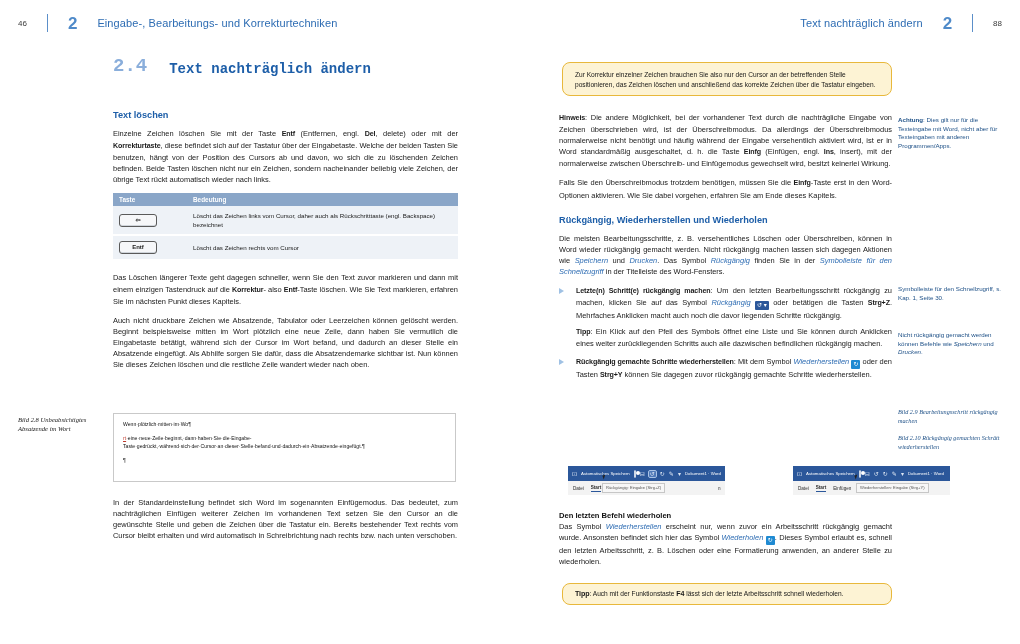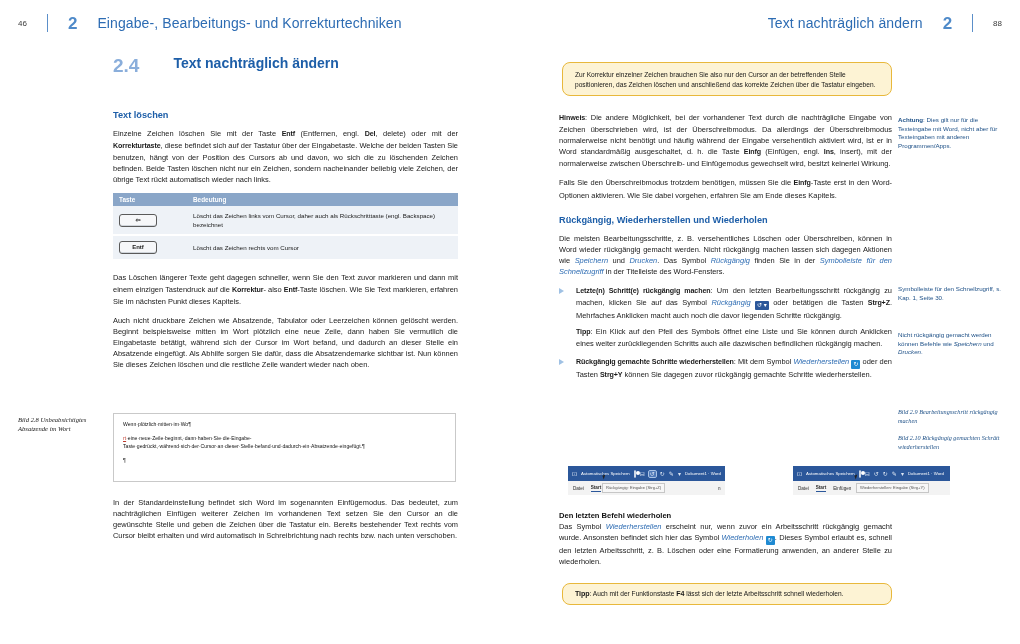--- a/index.html
+++ b/index.html
@@ -10,29 +10,29 @@
   }
   .spread{position:relative;width:1020px;height:644px;}
 
   
   .rh{position:absolute;top:14px;display:flex;align-items:center;gap:20px;font-size:7.5px;}
   .rh-left{left:18px;}
   .rh-right{right:18px;}
   .folio{font-size:8px;color:#3a3a3a;}
   .rule{width:1px;height:18px;background:#5b8fc9;display:inline-block;}
   .chapnum{font-size:17px;font-weight:700;color:#4f8ac9;line-height:1;}
-  .rh-title{color:#2d6cb3;font-size:14px;letter-spacing:.1px;}
+  .rh-title{color:#2d6cb3;font-size:11px;letter-spacing:.1px;}
 
   
   .col{position:absolute;}
   .left-col{left:113px;top:0;width:345px;}
   .right-col{left:559px;top:0;width:333px;}
 
   
-  .h2{position:absolute;left:113px;top:55px;display:flex;align-items:flex-start;gap:34px;}
+  .h2{position:absolute;left:113px;top:55px;display:flex;align-items:flex-end;gap:22px;font-family:Liberation Mono, monospace;}
   .h2-num{font-size:19px;font-weight:700;color:#8aaedb;}
   .h2-txt{font-size:14px;font-weight:700;color:#1d5ea8;}
   .h3{font-size:9.2px;font-weight:700;color:#1d5ea8;margin:14px 0 8px 0;}
   .h4{font-size:7.6px;font-weight:700;color:#111;margin:0 0 1px 0;}
 
   
   p.bt{
     font-size:7.45px;line-height:11.1px;text-align:justify;
     margin:0 0 8px 0;color:#1a1a1a;
     hyphens:auto;

